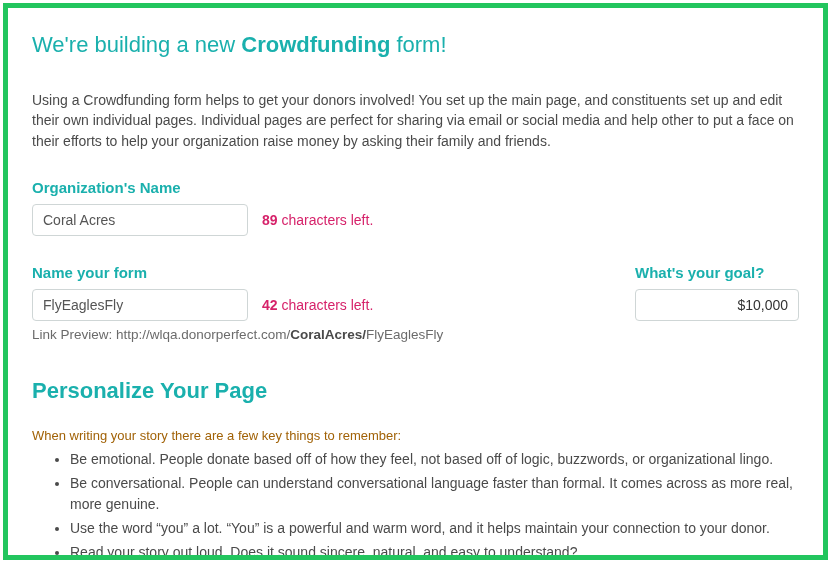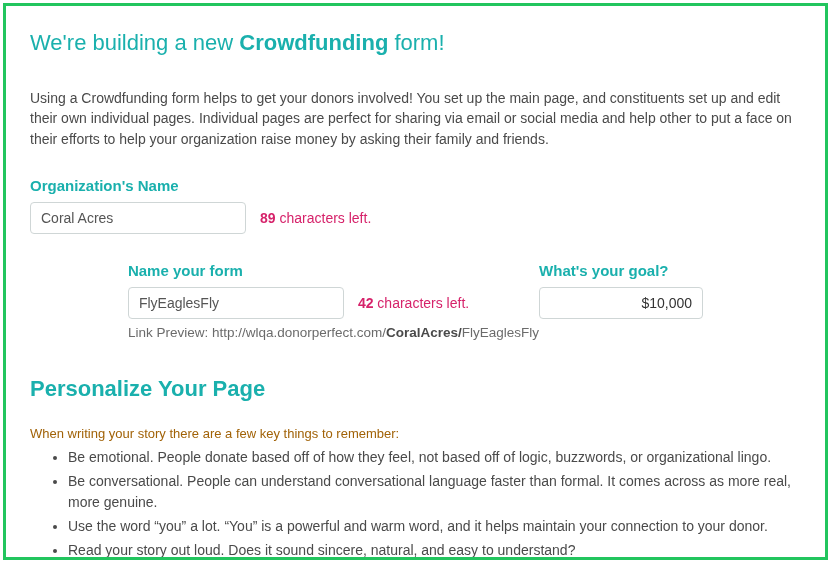--- a/index.html
+++ b/index.html
@@ -4,21 +4,21 @@
   <style>
     * { box-sizing: border-box; margin: 0; padding: 0; }
     body {
       font-family: Arial, Helvetica, sans-serif;
       background: #fff;
       padding: 3px;
     }
     .wrapper {
       width: 825px;
       height: 557px;
-      border: 3px solid #22c55e;
+      border: 5px solid #22c55e;
       background: #fff;
       padding: 24px 24px 16px 24px;
       overflow: hidden;
     }
     .title {
       font-size: 22px;
       color: #1ab0ad;
       font-weight: 400;
       margin-bottom: 32px;
     }
@@ -55,21 +55,21 @@
       width: 164px;
     }
     .counter {
       font-size: 14px;
       color: #d6226a;
     }
     .counter .num { font-weight: 700; }
     .section-org { margin-bottom: 28px; }
     .section-form-goal {
       display: flex;
-      justify-content: center;
+      justify-content: space-between;
       align-items: flex-start;
       margin-bottom: 6px;
     }
     .link-preview {
       font-size: 13.5px;
       color: #6b6b6b;
       margin-top: 6px;
     }
     .link-preview .strong { font-weight: 700; color: #4a4a4a; }
     .personalize-heading {

